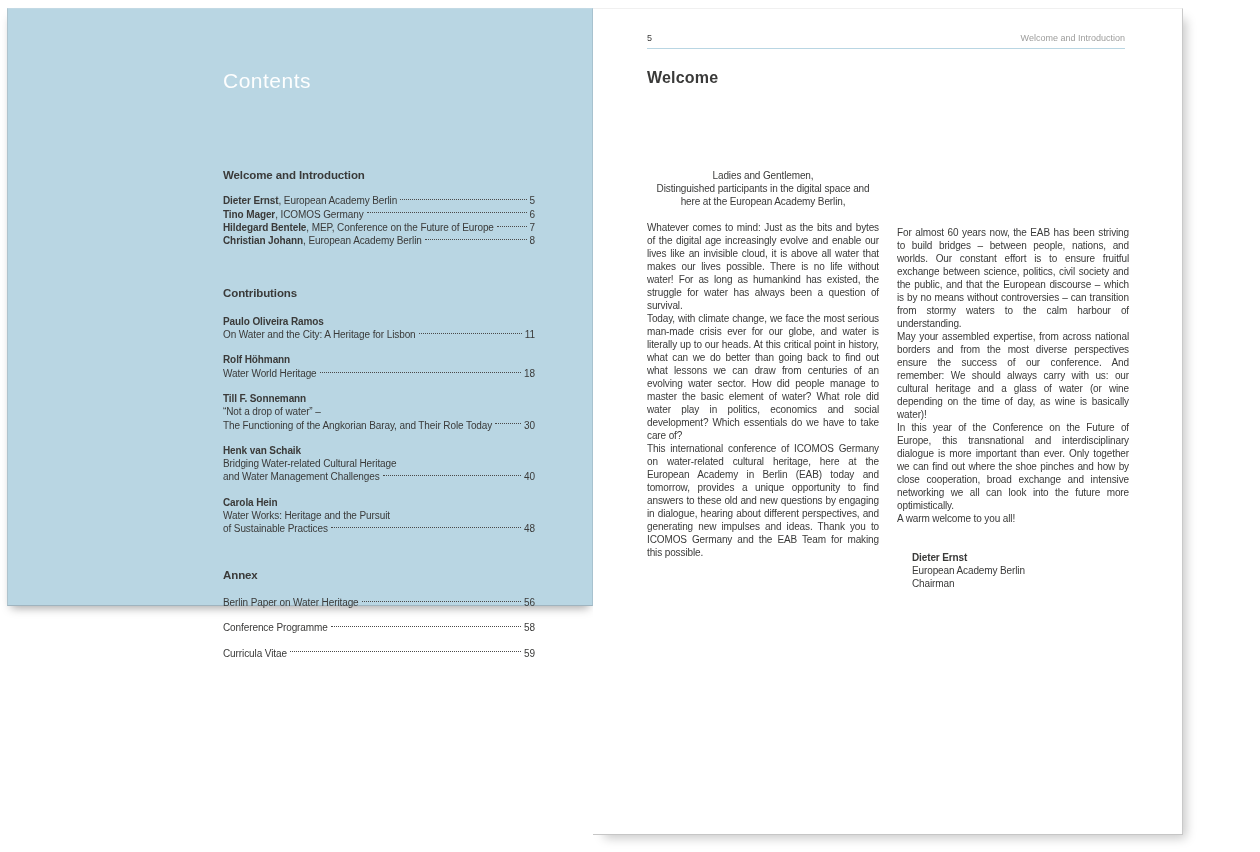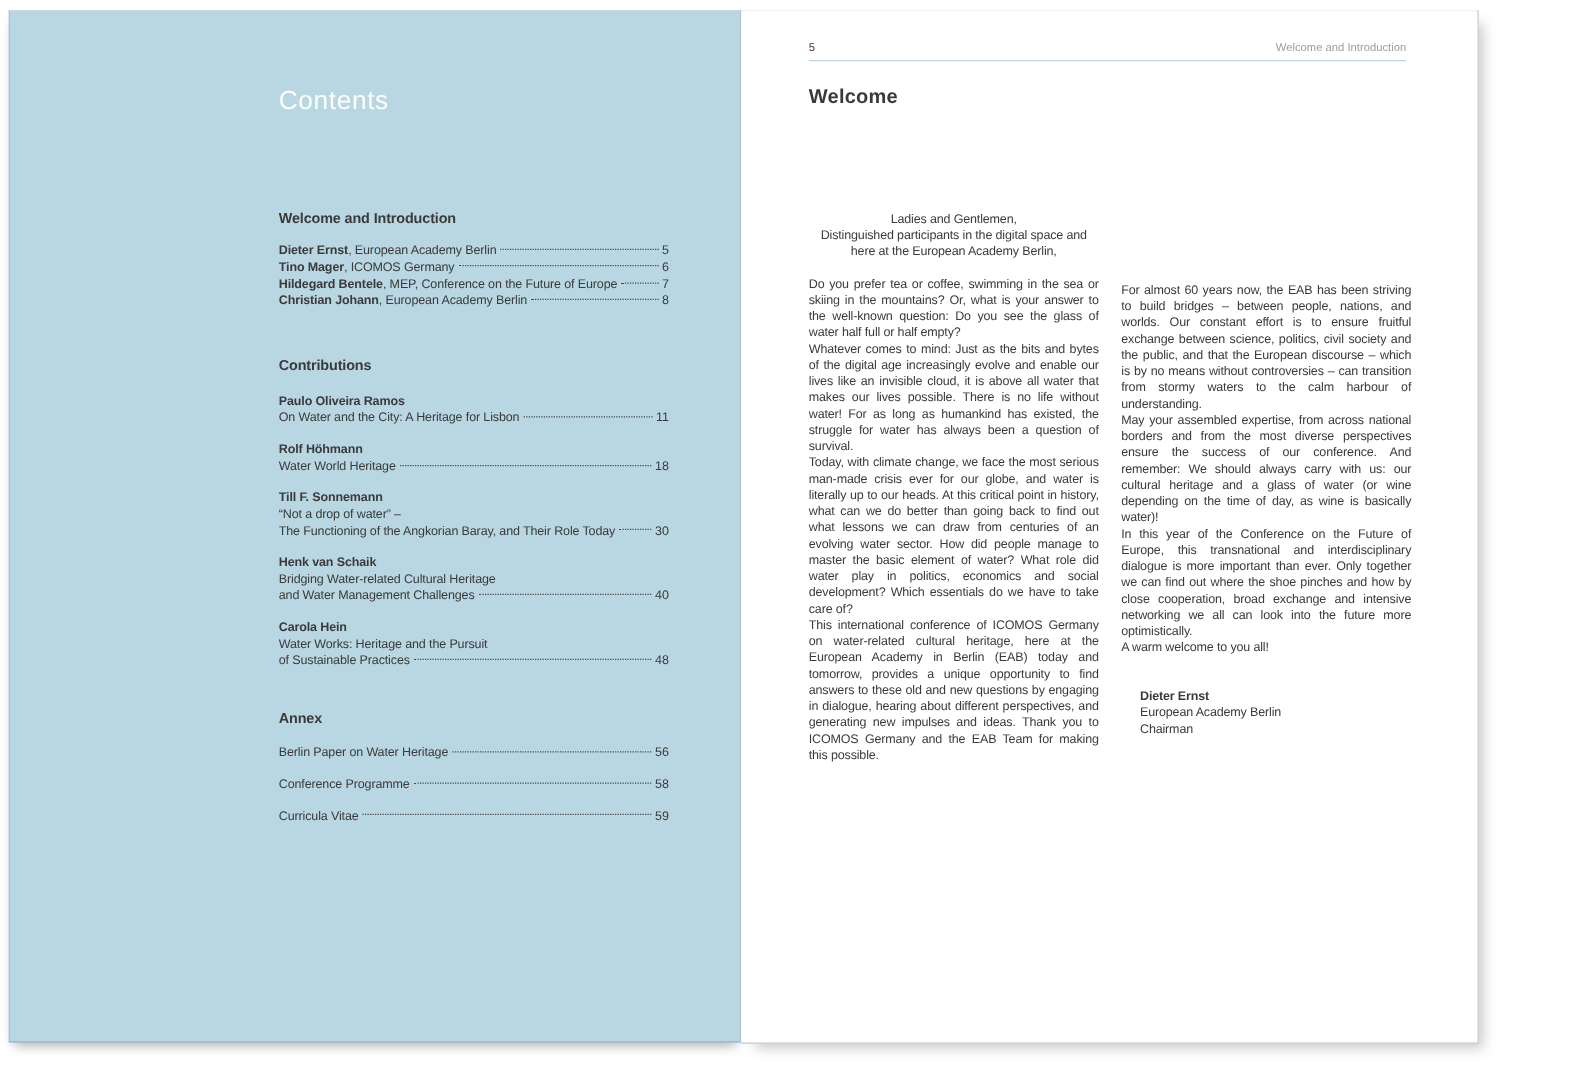--- a/index.html
+++ b/index.html
@@ -2,21 +2,21 @@
 <html><head>
 <meta charset="utf-8">
 <style>
   * { margin:0; padding:0; box-sizing:border-box; }
   html,body { width:1260px; height:852px; background:#ffffff; overflow:hidden;
               font-family:"Liberation Sans","DejaVu Sans",sans-serif; }
   .stage { position:relative; width:1260px; height:852px; background:#fff; }
 
   
   .page-left {
-    position:absolute; left:7px; top:8px; width:586px; height:826px;
+    position:absolute; left:7px; top:8px; width:586px; height:598px;
     background:#b9d6e3;
     border-left:1px solid #aec3cd; border-top:1px solid #c2d9e4;
     border-right:1px solid #a8c2cf; border-bottom:1px solid #9fb4bf;
     box-shadow:0 6px 9px -4px rgba(0,0,0,.35);
   }
   .contents-title {
     position:absolute; left:215px; top:60px;
     font-size:21px; font-weight:400; letter-spacing:.5px; color:#fdfefe;
   }
   .toc { position:absolute; left:215px; top:160px; width:312px;
@@ -171,21 +171,20 @@
     <div class="head-rule"></div>
 
     <div class="page-title">Welcome</div>
 
     <div class="col col1">
       <div class="greeting">
         <div>Ladies and Gentlemen,</div>
         <div>Distinguished participants in the digital space and</div>
         <div>here at the European Academy Berlin,</div>
       </div>
-      <p>Do you prefer tea or coffee, swimming in the sea or skiing in the mountains? Or, what is your answer to the well-known question: Do you see the glass of water half full or half empty?</p>
       <p>Whatever comes to mind: Just as the bits and bytes of the digital age increasingly evolve and enable our lives like an invisible cloud, it is above all water that makes our lives possible. There is no life without water! For as long as humankind has existed, the struggle for water has always been a question of survival.</p>
       <p>Today, with climate change, we face the most serious man-made crisis ever for our globe, and water is literally up to our heads. At this critical point in history, what can we do better than going back to find out what lessons we can draw from centuries of an evolving water sector. How did people manage to master the basic element of water? What role did water play in politics, economics and social development? Which essentials do we have to take care of?</p>
       <p>This international conference of ICOMOS Germany on water-related cultural heritage, here at the European Academy in Berlin (EAB) today and tomorrow, provides a unique opportunity to find answers to these old and new questions by engaging in dialogue, hearing about different perspectives, and generating new impulses and ideas. Thank you to ICOMOS Germany and the EAB Team for making this possible.</p>
     </div>
 
     <div class="col col2">
       <p>For almost 60 years now, the EAB has been striving to build bridges – between people, nations, and worlds. Our constant effort is to ensure fruitful exchange between science, politics, civil society and the public, and that the European discourse – which is by no means without controversies – can transition from stormy waters to the calm harbour of understanding.</p>
       <p>May your assembled expertise, from across national borders and from the most diverse perspectives ensure the success of our conference. And remember: We should always carry with us: our cultural heritage and a glass of water (or wine depending on the time of day, as wine is basically water)!</p>
       <p>In this year of the Conference on the Future of Europe, this transnational and interdisciplinary dialogue is more important than ever. Only together we can find out where the shoe pinches and how by close cooperation, broad exchange and intensive networking we all can look into the future more optimistically.</p>
       <p class="closing">A warm welcome to you all!</p>

